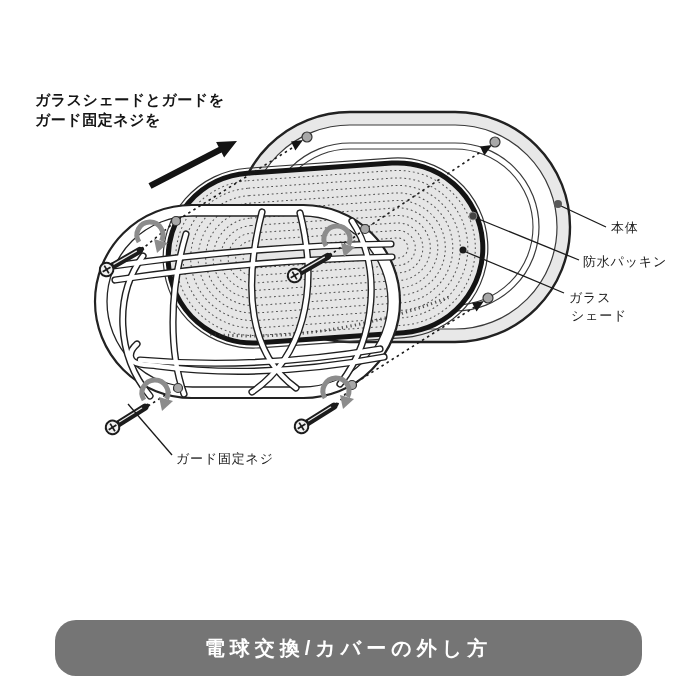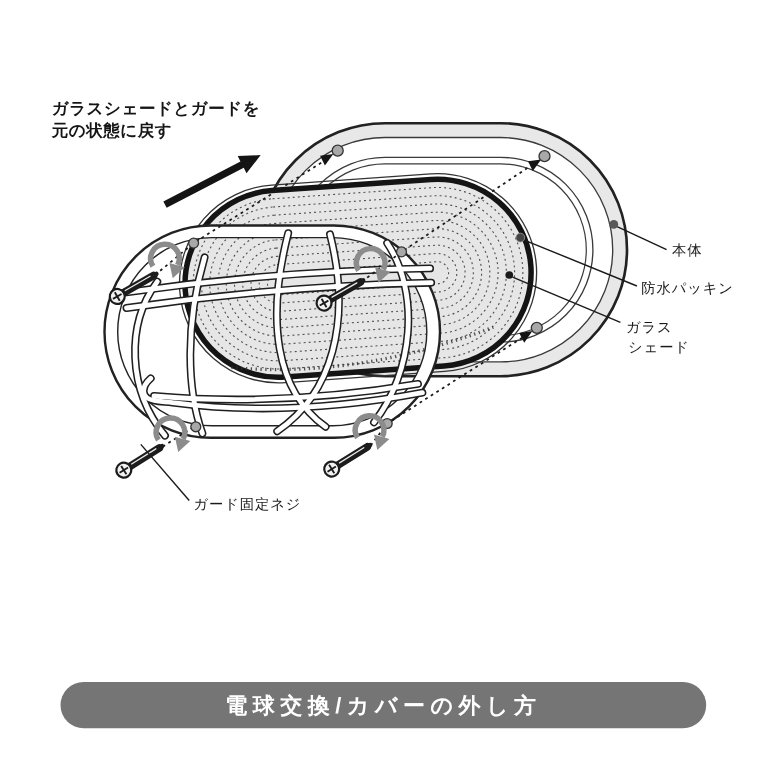--- a/index.html
+++ b/index.html
@@ -2,23 +2,23 @@
 <html><head>
 <meta charset="utf-8">
 <style>
   html,body{margin:0;padding:0;overflow:hidden;background:#fff;}
   .stage{position:relative;width:700px;height:700px;background:#ffffff;
          font-family:"Liberation Sans","DejaVu Sans",sans-serif;color:#1a1a1a;}
   .diagram-svg{position:absolute;left:0;top:0;}
   .instr{position:absolute;font-weight:bold;font-size:15px;line-height:20px;
          letter-spacing:0.5px;color:#151515;white-space:nowrap;}
   .instr span{display:block;}
-  #instr-top{left:35px;top:90px;margin-left:12px;}
+  #instr-top{left:35px;top:90px;}
   #instr-bottom{left:45px;top:479px;}
-  .banner{position:absolute;left:55px;top:620px;width:587px;height:42px;
+  .banner{position:absolute;left:55px;top:620px;width:587px;height:56px;
           border-radius:21px;background:#757575;display:flex;
           align-items:center;justify-content:center;}
   .banner span{color:#ffffff;font-size:20px;font-weight:bold;letter-spacing:5px;
                white-space:nowrap;}
   svg text{font-family:"Liberation Sans","DejaVu Sans",sans-serif;
            font-size:13px;fill:#1a1a1a;letter-spacing:0.8px;}
 </style>
 </head>
 <body>
 
@@ -143,21 +143,21 @@
 
     <text x="611" y="232">本体</text>
     <text x="583" y="266">防水パッキン</text>
     <text x="569" y="302">ガラス</text>
     <text x="571" y="320">シェード</text>
     <text x="176" y="463">ガード固定ネジ</text>
   </svg>
 
   <div class="instr" id="instr-top">
     <span>ガラスシェードとガードを</span>
-    <span>元の状態に戻す</span>
+    <span>ガード固定ネジを</span>
   </div>
 
 
   <div class="banner">
     <span>電球交換/カバーの外し方</span>
   </div>
 
 </div>
 
 </body></html>

